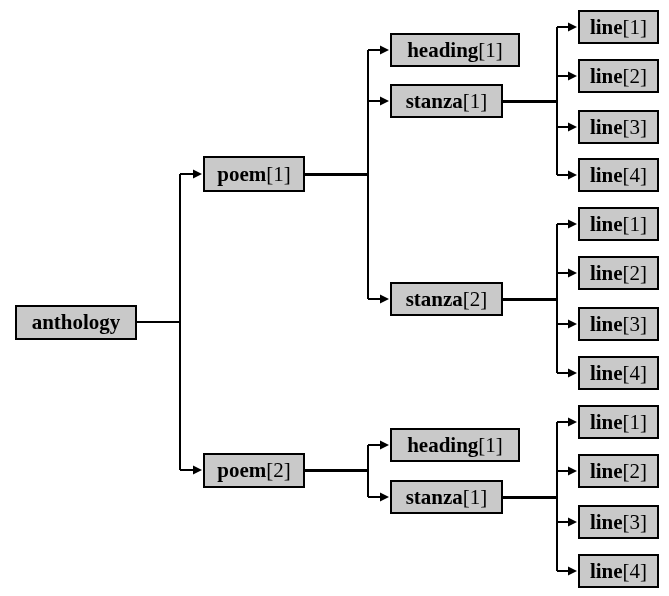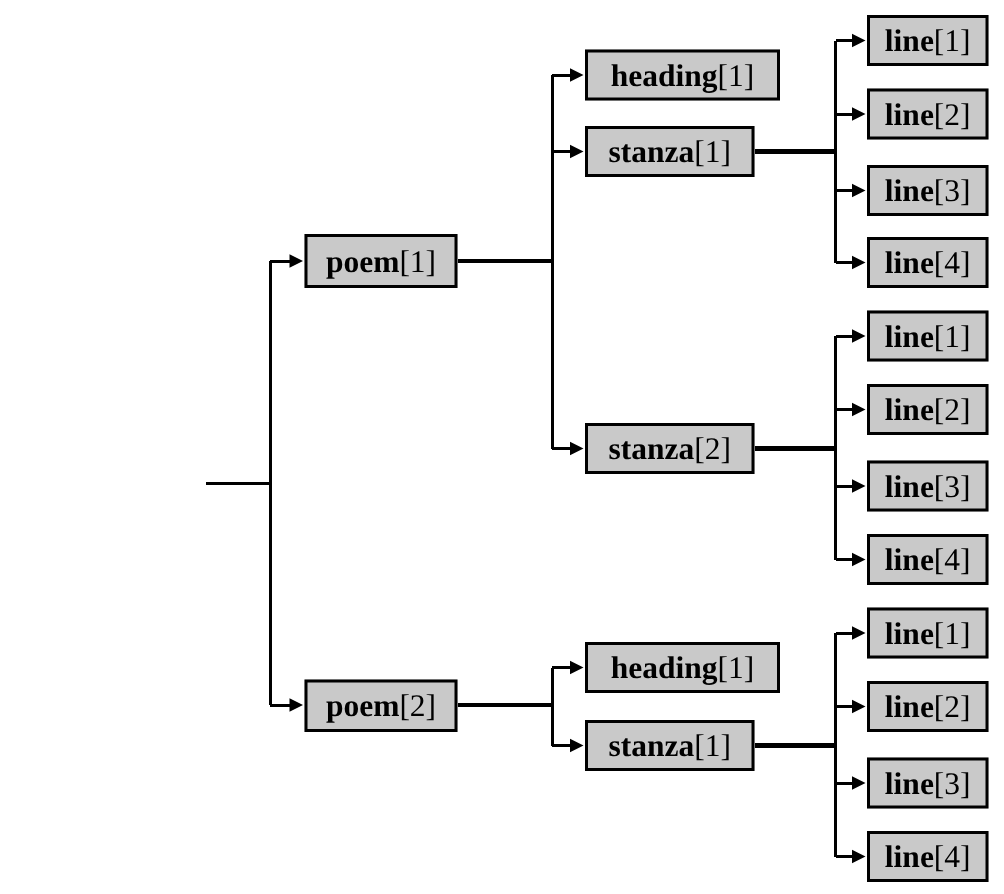--- a/index.html
+++ b/index.html
@@ -82,20 +82,24 @@
       <polygon points="577,273 568,268.5 568,277.5"></polygon>
       <polygon points="577,324 568,319.5 568,328.5"></polygon>
       <polygon points="577,373 568,368.5 568,377.5"></polygon>
       <polygon points="577,422 568,417.5 568,426.5"></polygon>
       <polygon points="577,471 568,466.5 568,475.5"></polygon>
       <polygon points="577,522 568,517.5 568,526.5"></polygon>
       <polygon points="577,571 568,566.5 568,575.5"></polygon>
     </g>
   </svg>
 
+  <div class="node" style="left:15px;top:305px;width:122px;height:35px">
+    <span class="nm">anthology</span>
+      <span class="ix"></span>
+  </div>
 
   <div class="node" style="left:203px;top:156px;width:102px;height:36px">
     <span class="nm">poem</span>
       <span class="ix">[1]</span>
   </div>
   <div class="node" style="left:203px;top:453px;width:102px;height:35px">
     <span class="nm">poem</span>
       <span class="ix">[2]</span>
   </div>
 

